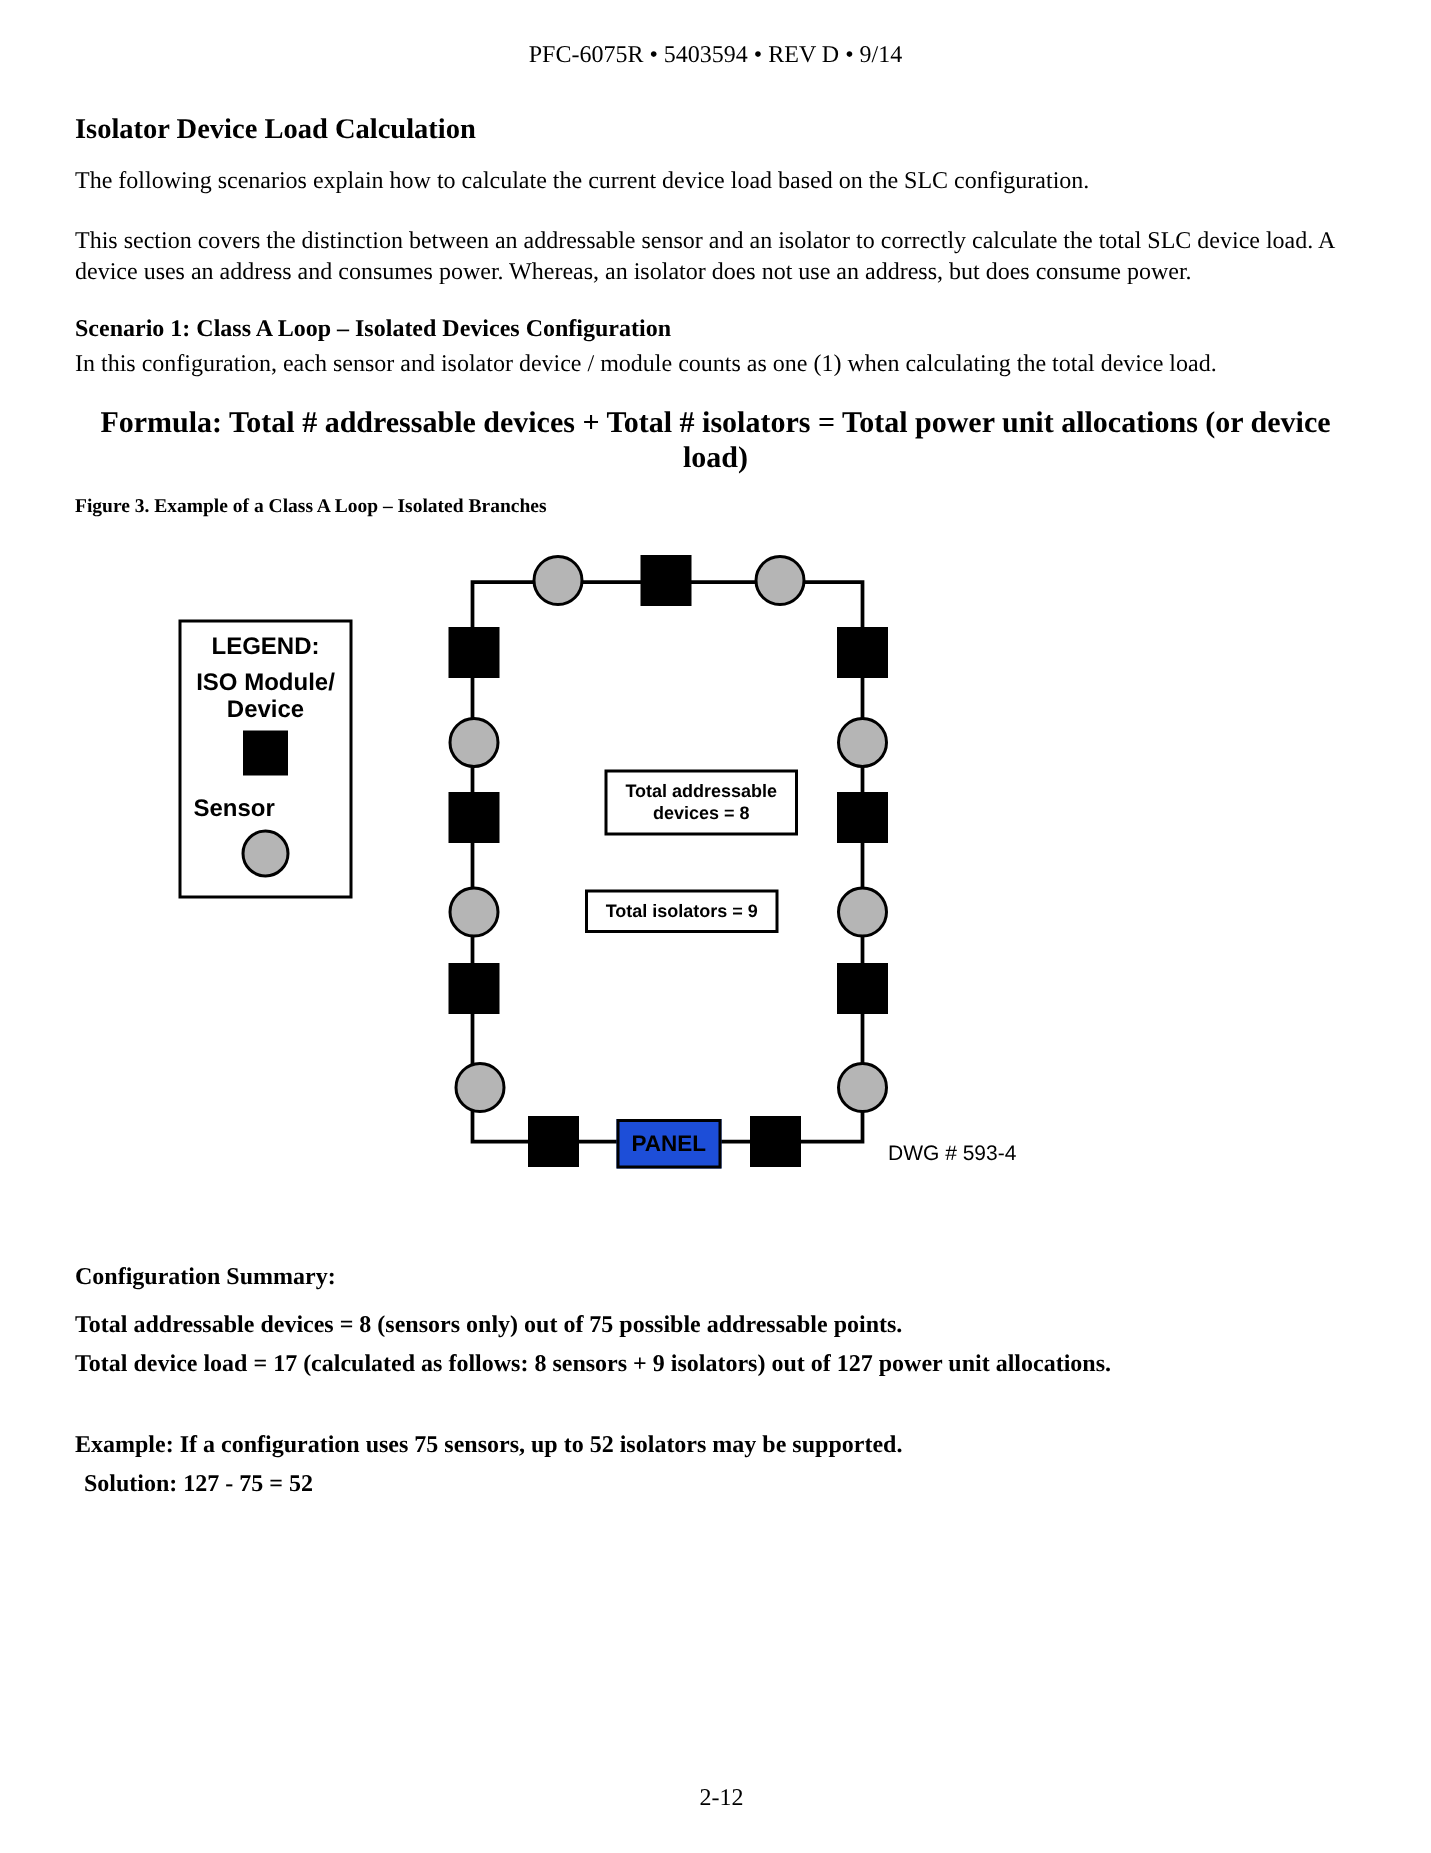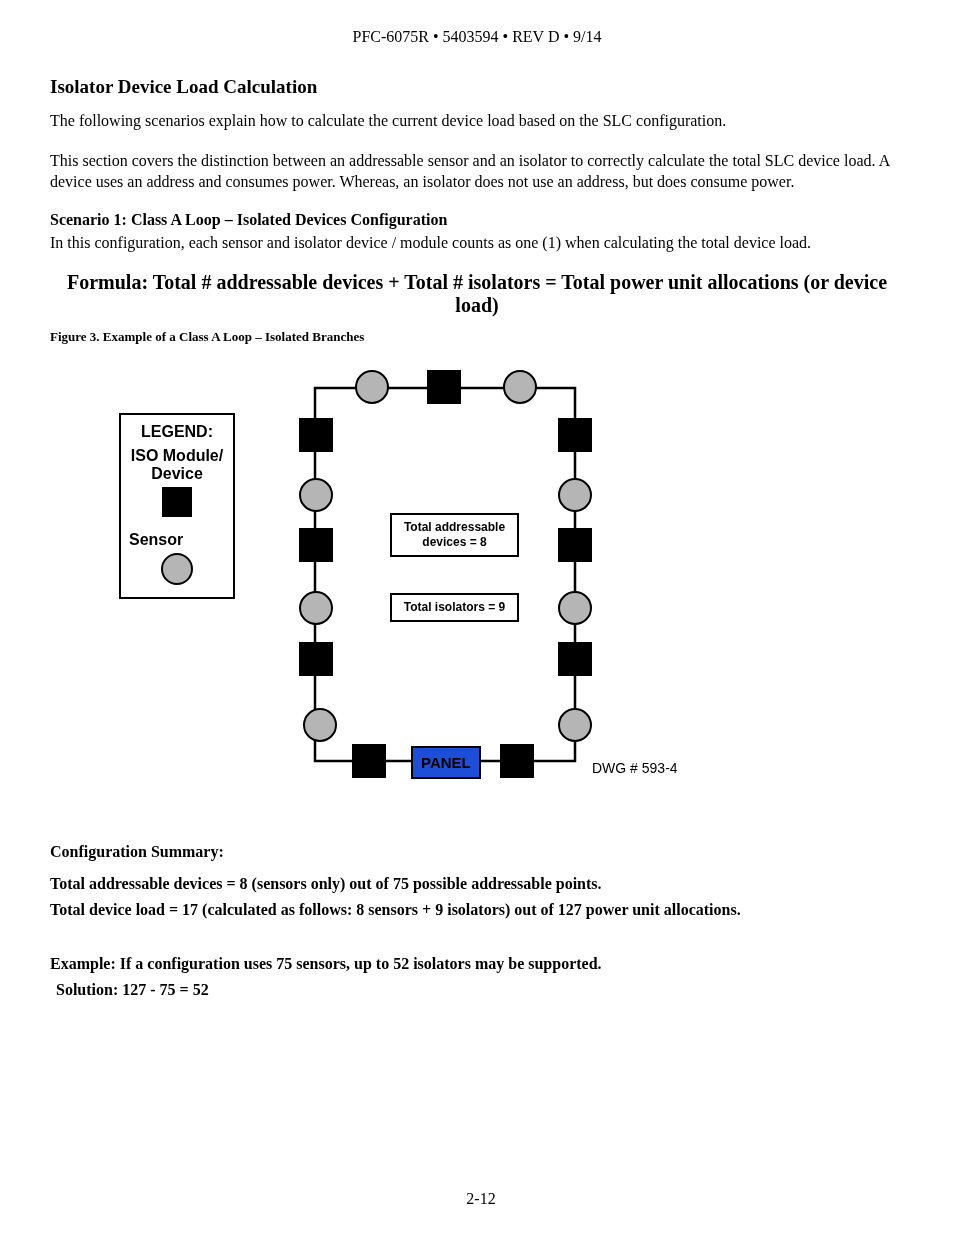--- a/index.html
+++ b/index.html
@@ -207,21 +207,21 @@
       <div class="ci" style="left:248px;top:22px"></div>
 
       <div class="sq" style="left:303px;top:70px"></div>
       <div class="ci" style="left:303px;top:130px"></div>
       <div class="sq" style="left:303px;top:180px"></div>
       <div class="ci" style="left:303px;top:243px"></div>
       <div class="sq" style="left:303px;top:294px"></div>
       <div class="ci" style="left:303px;top:360px"></div>
       <div class="sq" style="left:245px;top:396px"></div>
 
-      <div class="label-box" style="left:135px;top:165px;width:113px">Total addressable devices = 8</div>
+      <div class="label-box" style="left:148px;top:165px;width:113px">Total addressable devices = 8</div>
       <div class="label-box" style="left:135px;top:245px;width:113px">Total isolators = 9</div>
     </div>
 
     <div class="dwg" style="left:542px;top:407px">DWG # 593-4</div>
   </div>
 
   <div class="summary-title">Configuration Summary:</div>
   <div class="summary-line">Total addressable devices = 8 (sensors only) out of 75 possible addressable points.</div>
   <div class="summary-line">Total device load = 17 (calculated as follows: 8 sensors + 9 isolators) out of 127 power unit allocations.</div>
 

